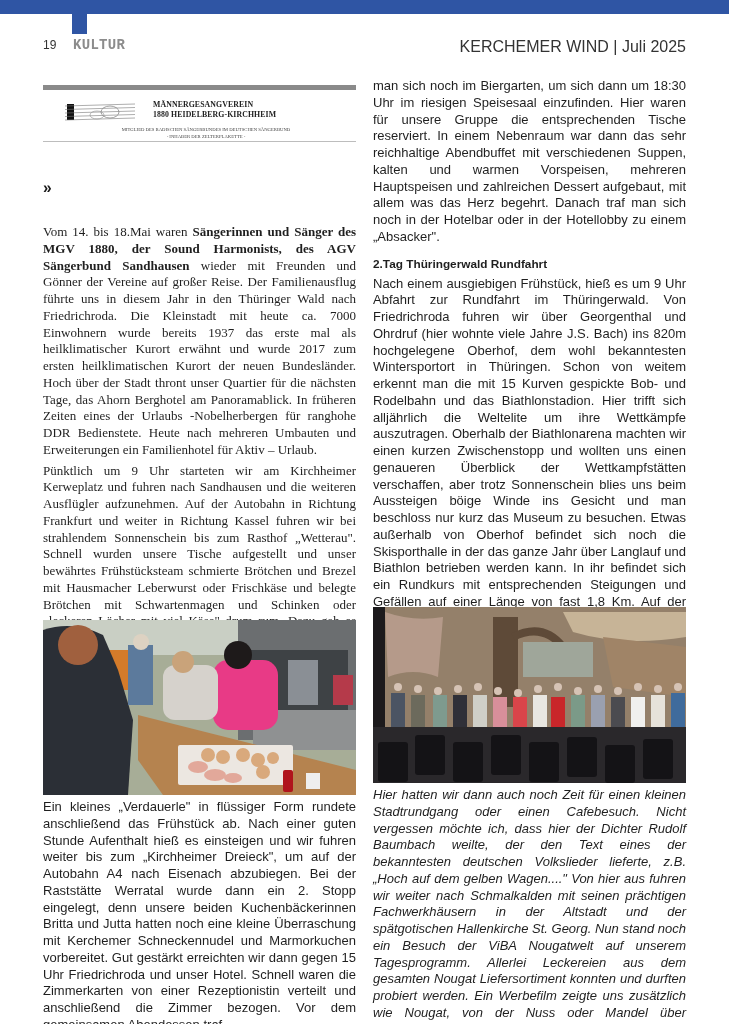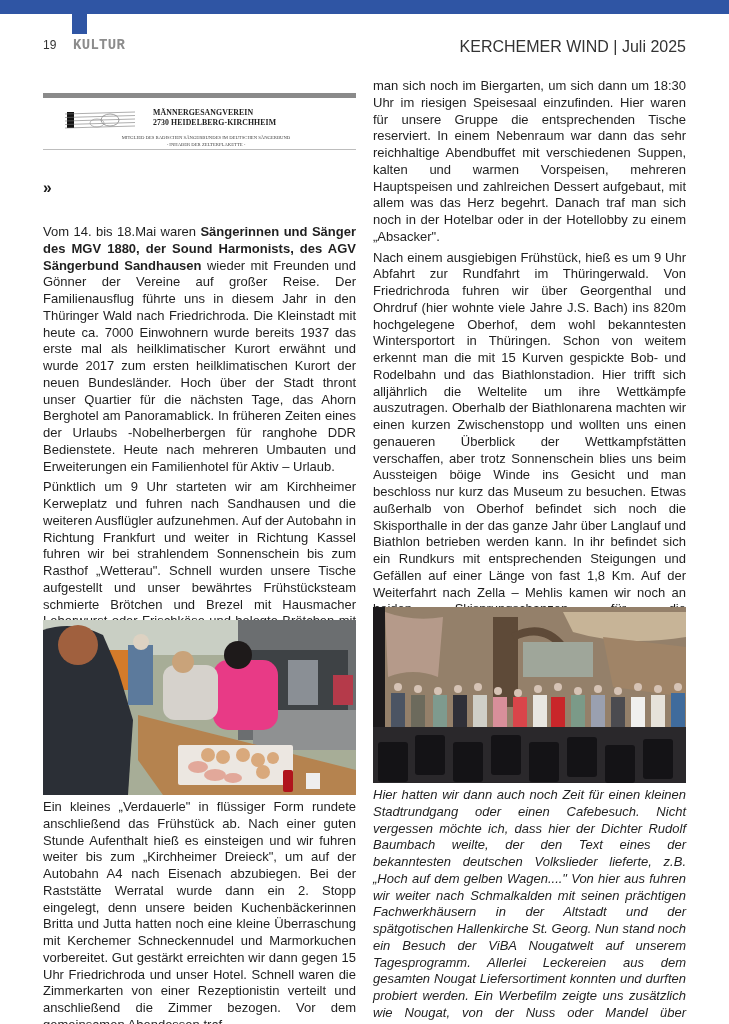--- a/index.html
+++ b/index.html
@@ -15,21 +15,21 @@
     .masthead { position: absolute; right: 0; top: 0; font-size: 16px; color: #333; }
 
     .col { position: absolute; top: 0; width: 313px; }
     .col-left { left: 43px; }
     .col-right { left: 373px; }
 
     .body-text { font-size: 13px; line-height: 16.75px; text-align: justify; hyphens: manual; color: #1f1f1f; }
     .body-text b { font-weight: bold; }
     .subhead { font-size: 11.8px; font-weight: bold; line-height: 16px; color: #1f1f1f; }
 
-    .logo-box { position: absolute; left: 43px; top: 85px; width: 313px; height: 58px; margin-top: 8px; }
+    .logo-box { position: absolute; left: 43px; top: 85px; width: 313px; height: 58px; }
     .logo-rule-top { position: absolute; left: 0; top: 0; width: 313px; height: 5px; background: #8a8a8a; }
     .logo-staff { position: absolute; left: 22px; top: 17px; width: 70px; height: 20px; }
     .logo-name { position: absolute; left: 110px; top: 15px; font-family: "Liberation Serif", "DejaVu Serif", serif; font-size: 7.8px; font-weight: bold; line-height: 9.5px; color: #222; letter-spacing: 0.1px; }
     .logo-member { position: absolute; left: 18px; top: 42px; width: 290px; font-family: "Liberation Serif", "DejaVu Serif", serif; font-size: 4.7px; line-height: 6.5px; color: #444; text-align: center; }
     .logo-rule-bottom { position: absolute; left: 0; top: 56px; width: 313px; height: 1px; background: #bdbdbd; }
 
     .headline { position: absolute; left: 43px; top: 178px; width: 313px; font-size: 15.6px; font-weight: bold; line-height: 19.5px; color: #1a1a1a; padding-left: 12px; }
     .headline .marker { position: absolute; left: 0; top: 0; }
 
     .photo { position: absolute; overflow: hidden; }
@@ -59,34 +59,34 @@
       <line x1="0" y1="7.5" x2="70" y2="5.5"></line>
       <line x1="0" y1="11" x2="70" y2="9"></line>
       <line x1="0" y1="14.5" x2="70" y2="12.5"></line>
       <line x1="0" y1="18" x2="70" y2="16"></line>
     </g>
     <ellipse cx="45" cy="10" rx="9" ry="6" fill="none" stroke="#888" stroke-width="0.8"></ellipse>
     <ellipse cx="32" cy="13" rx="7" ry="4" fill="none" stroke="#999" stroke-width="0.7"></ellipse>
   </svg>
   <div class="logo-name">
     <div>MÄNNERGESANGVEREIN</div>
-    <div>2730 HEIDELBERG-KIRCHHEIM</div>
+    <div>1880 HEIDELBERG-KIRCHHEIM</div>
   </div>
   <div class="logo-member">
     <div>MITGLIED DES BADISCHEN SÄNGERBUNDES IM DEUTSCHEN SÄNGERBUND</div>
     <div>- INHABER DER ZELTERPLAKETTE -</div>
   </div>
   <div class="logo-rule-bottom"></div>
 </div>
 
 <h1 class="headline">
   <span class="marker">»</span>
 </h1>
 
-<div class="col col-left" style="top:224px;">
+<div class="col col-left" style="top:224px;font-family:Liberation Serif, serif;">
   <p class="body-text"><span>Vom 14. bis 18.Mai waren </span><b>Sängerinnen und Sänger des MGV 1880, der Sound Harmonists, des AGV Sängerbund Sandhausen</b><span> wieder mit Freunden und Gönner der Vereine auf großer Reise. Der Familienausflug führte uns in diesem Jahr in den Thüringer Wald nach Friedrichroda. Die Kleinstadt mit heute ca. 7000 Einwohnern wurde bereits 1937 das erste mal als heilklimatischer Kurort erwähnt und wurde 2017 zum ersten heilklimatischen Kurort der neuen Bundesländer. Hoch über der Stadt thront unser Quartier für die nächsten Tage, das Ahorn Berghotel am Panoramablick. In früheren Zeiten eines der Urlaubs -Nobelherbergen für ranghohe DDR Bedienstete. Heute nach mehreren Umbauten und Erweiterungen ein Familienhotel für Aktiv – Urlaub.</span></p>
   <p class="body-text" style="margin-top:4px;">Pünktlich um 9 Uhr starteten wir am Kirchheimer Kerweplatz und fuhren nach Sandhausen und die weiteren Ausflügler aufzunehmen. Auf der Autobahn in Richtung Frankfurt und weiter in Richtung Kassel fuhren wir bei strahlendem Sonnenschein bis zum Rasthof „Wetterau". Schnell wurden unsere Tische aufgestellt und unser bewährtes Frühstücksteam schmierte Brötchen und Brezel mit Hausmacher Leberwurst oder Frischkäse und belegte Brötchen mit Schwartenmagen und Schinken oder „leckeren Löcher mit viel Käse" drum rum. Dazu gab es vom Busfahrer frisch gebrühten Filterkaffee.</p>
 </div>
 
 <div class="photo photo-breakfast">
   <svg width="313" height="175" viewBox="0 0 313 175">
     <rect x="0" y="0" width="313" height="175" fill="#a7ad97"></rect>
     <rect x="0" y="0" width="313" height="35" fill="#c9cfc4"></rect>
     <rect x="195" y="0" width="118" height="120" fill="#6b6e70"></rect>
     <rect x="205" y="30" width="100" height="60" fill="#3e4245"></rect>
@@ -121,20 +121,21 @@
     <rect x="263" y="153" width="14" height="16" fill="#eeeeee"></rect>
   </svg>
 </div>
 
 <div class="col col-left" style="top:799px;">
   <p class="body-text">Ein kleines „Verdauerle" in flüssiger Form rundete anschließend das Frühstück ab. Nach einer guten Stunde Aufenthalt hieß es einsteigen und wir fuhren weiter bis zum „Kirchheimer Dreieck", um auf der Autobahn A4 nach Eisenach abzubiegen. Bei der Raststätte Werratal wurde dann ein 2. Stopp eingelegt, denn unsere beiden Kuchenbäckerinnen Britta und Jutta hatten noch eine kleine Überraschung mit Kerchemer Schneckennudel und Marmorkuchen vorbereitet. Gut gestärkt erreichten wir dann gegen 15 Uhr Friedrichroda und unser Hotel. Schnell waren die Zimmerkarten von einer Rezeptionistin verteilt und anschließend die Zimmer bezogen. Vor dem gemeinsamen Abendessen traf</p>
 </div>
 
 <div class="col col-right" style="top:78px;">
   <p class="body-text">man sich noch im Biergarten, um sich dann um 18:30 Uhr im riesigen Speisesaal einzufinden. Hier waren für unsere Gruppe die entsprechenden Tische reserviert. In einem Nebenraum war dann das sehr reichhaltige Abendbuffet mit verschiedenen Suppen, kalten und warmen Vorspeisen, mehreren Hauptspeisen und zahlreichen Dessert aufgebaut, mit allem was das Herz begehrt. Danach traf man sich noch in der Hotelbar oder in der Hotellobby zu einem „Absacker".</p>
+  <h2 class="subhead" style="margin-top:10px;">2.Tag Thüringerwald Rundfahrt</h2>
   <p class="body-text" style="margin-top:4px;">Nach einem ausgiebigen Frühstück, hieß es um 9 Uhr Abfahrt zur Rundfahrt im Thüringerwald. Von Friedrichroda fuhren wir über Georgenthal und Ohrdruf (hier wohnte viele Jahre J.S. Bach) ins 820m hochgelegene Oberhof, dem wohl bekanntesten Wintersportort in Thüringen. Schon von weitem erkennt man die mit 15 Kurven gespickte Bob- und Rodelbahn und das Biathlonstadion. Hier trifft sich alljährlich die Weltelite um ihre Wettkämpfe auszutragen. Oberhalb der Biathlonarena machten wir einen kurzen Zwischenstopp und wollten uns einen genaueren Überblick der Wettkampfstätten verschaffen, aber trotz Sonnenschein blies uns beim Aussteigen böige Winde ins Gesicht und man beschloss nur kurz das Museum zu besuchen. Etwas außerhalb von Oberhof befindet sich noch die Skisporthalle in der das ganze Jahr über Langlauf und Biathlon betrieben werden kann. In ihr befindet sich ein Rundkurs mit entsprechenden Steigungen und Gefällen auf einer Länge von fast 1,8 Km. Auf der Weiterfahrt nach Zella – Mehlis kamen wir noch an beiden Skisprungschanzen für die Nordischkombinierer und am Rennsteiggarten vorbei, der als Botanischer Garten mit einer Gebirgsflora ein beliebtes Ausflugsziel bildet. Nach wenigen Kilometer Fahrt erreichten wir dann die Theaterstadt Meiningen. Ein Besuch des Theatermuseums und dem Schloss Elisabethenburg rundeten den Besuch ab.</p>
 </div>
 
 <div class="photo photo-theater">
   <svg width="313" height="176" viewBox="0 0 313 176">
     <rect x="0" y="0" width="313" height="176" fill="#94806a"></rect>
     <rect x="0" y="0" width="12" height="120" fill="#1c1a1c"></rect>
     <path d="M12 5 Q40 15 70 10 L65 70 Q40 60 15 70 Z" fill="#b59a8a"></path>
     <rect x="120" y="10" width="25" height="90" fill="#5e4a38"></rect>
     <path d="M140 30 Q170 15 190 40" stroke="#5e4a38" stroke-width="8" fill="none"></path>

